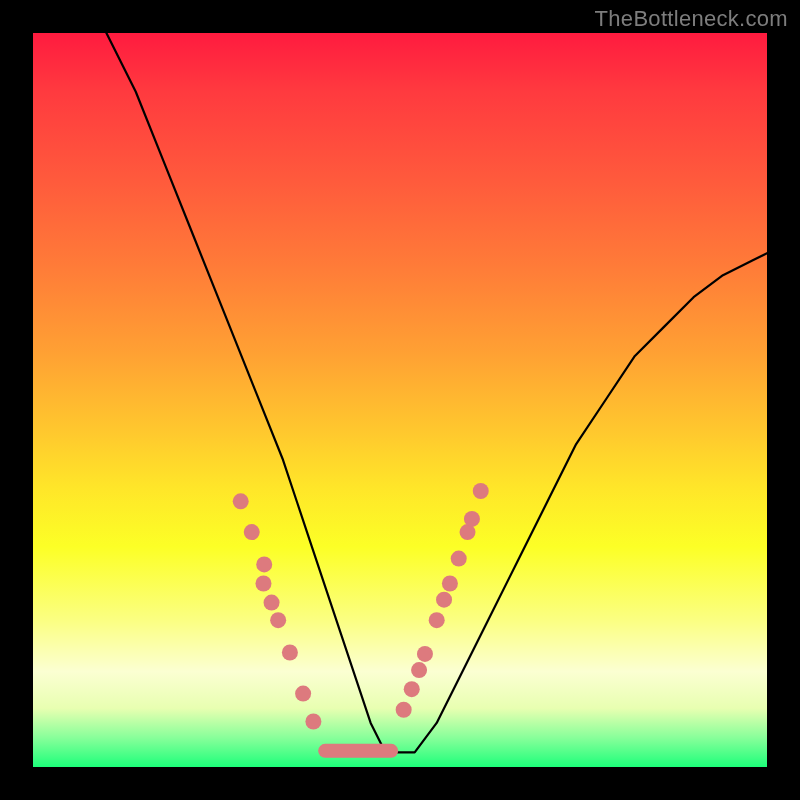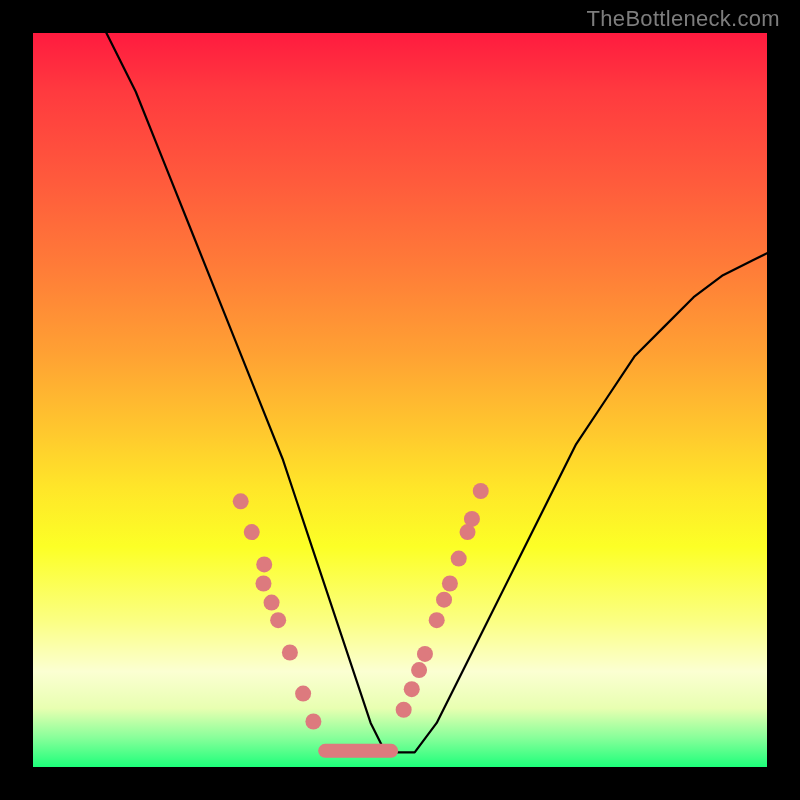--- a/index.html
+++ b/index.html
@@ -37,21 +37,21 @@
       #fbff82 80%,
       #fbffd2 87%,
       #e8ffb1 92%,
       #88ff9a 96%,
       #1dff7a 100%
     );
   }
   .watermark {
     position: absolute;
     top: 6px;
-    right: 20px;
+    right: 12px;
     color: #7d7d7d;
     font-size: 22px;
     font-weight: 500;
     letter-spacing: 0.3px;
     user-select: none;
   }
   svg.overlay {
     position: absolute;
     left: 0;
     top: 0;

